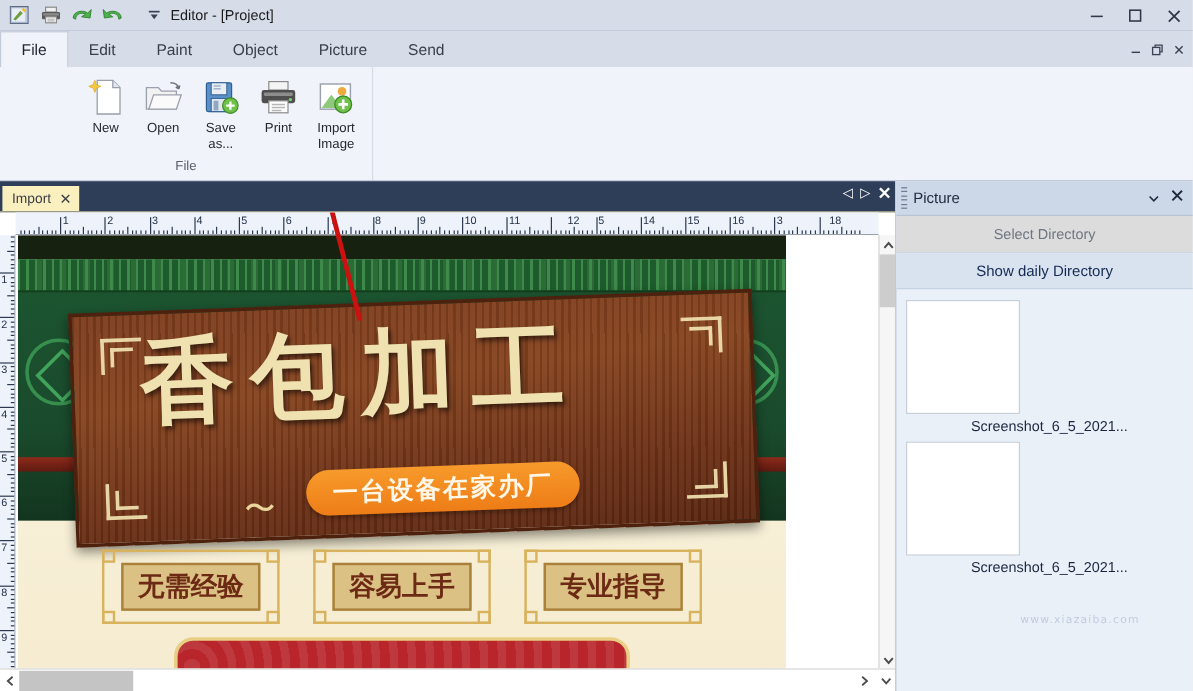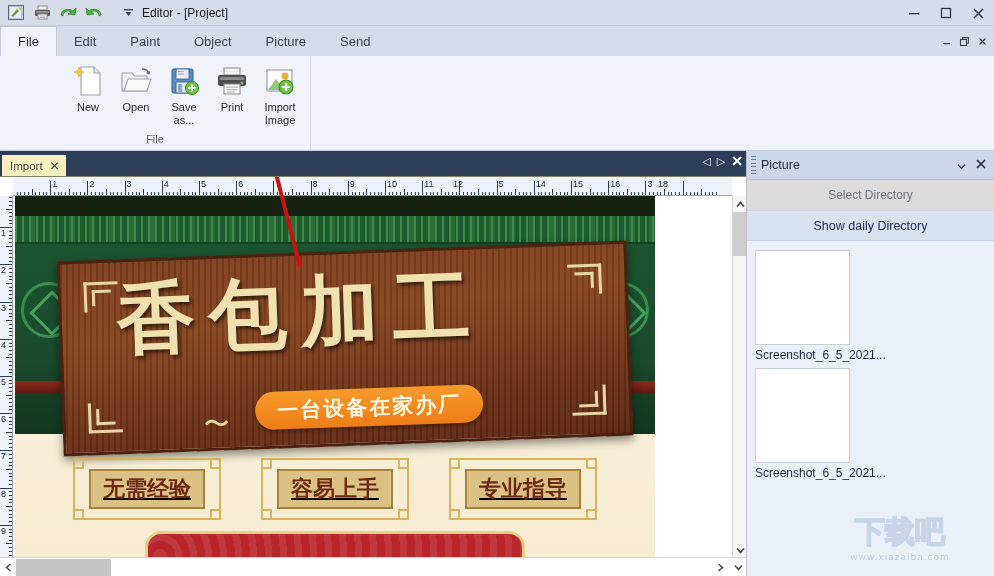--- a/index.html
+++ b/index.html
@@ -191,21 +191,21 @@
     position: absolute; left: 190px; top: 135px;
     background: linear-gradient(180deg,#f79a2b,#ee7d17);
     border-radius: 22px; padding: 5px 22px;
     font-size: 21px; font-weight: bold; color: #fff7e8;
     font-family: "DejaVu Sans", sans-serif;
     letter-spacing: 2px; white-space: nowrap;
     box-shadow: 0 2px 4px rgba(0,0,0,.35);
   }
   .p-swirl { position:absolute; left:138px; top:148px; font-size:26px; color:#e9d69c; }
 
-  .p-feats { position: absolute; left: 0; top: 262px; width: 640px; display: flex; justify-content: center; gap: 40px; text-decoration: underline; }
+  .p-feats { position: absolute; left: 0; top: 262px; width: 640px; display: flex; justify-content: center; gap: 28px; }
   .p-feat {
     position: relative; padding: 9px 14px;
     border: 2px solid #d8b25d;
   }
   .p-feat .inner {
     background: #dcc184; border: 2px solid #a9813a;
     padding: 3px 12px;
     font-family: "DejaVu Serif", serif;
     font-size: 22px; font-weight: bold; color: #6c2a14; white-space: nowrap;
   }
@@ -258,21 +258,21 @@
     height: 31px; background: #dcdcdc; border-bottom:1px solid #cfd6e0;
     display:flex; align-items:center; justify-content:center;
     font-size: 12px; color: #6e7582; cursor:pointer;
   }
   .exp-btn2 {
     height: 30px; background: #d9e3f0; border-bottom:1px solid #c6d2e3;
     display:flex; align-items:center; justify-content:center;
     font-size: 12.5px; color: #142a52; cursor:pointer;
   }
   .exp-list { position:absolute; left:0; top:91px; right:0; bottom:0; overflow:hidden; padding-top:8px; }
-  .exp-item { width: 100%; padding-left: 8px; margin-bottom: 6px; cursor:pointer; }
+  .exp-item { width: 100%; padding-left: 8px; margin-bottom: 6px; cursor:pointer;text-align:center; }
   .exp-thumb { width: 95px; height: 95px; background:#ffffff; border:1px solid #c9cfda; }
   .exp-name { font-size: 12px; color:#1b2740; margin-top: 3px; white-space:nowrap; }
 
   .watermark {
     position:absolute; right: 4px; bottom: 2px; width: 180px; height: 62px;
     opacity: .30; pointer-events:none;
   }
   .wm-text {
     font-family:"DejaVu Sans", sans-serif; font-size: 9px; color:#5d7aa8;
     text-align:center; letter-spacing:1px;
@@ -593,21 +593,21 @@
         <div class="tick" style="left: 412.92px; top: 15px; width: 1px; height: 4px;"></div>
         <div class="tick" style="left: 416.64px; top: 15px; width: 1px; height: 4px;"></div>
         <div class="tick" style="left: 420.36px; top: 15px; width: 1px; height: 4px;"></div>
         <div class="tick" style="left: 424.08px; top: 15px; width: 1px; height: 4px;"></div>
         <div class="tick" style="left: 427.8px; top: 12px; width: 1px; height: 7px;"></div>
         <div class="tick" style="left: 431.52px; top: 15px; width: 1px; height: 4px;"></div>
         <div class="tick" style="left: 435.24px; top: 15px; width: 1px; height: 4px;"></div>
         <div class="tick" style="left: 438.96px; top: 15px; width: 1px; height: 4px;"></div>
         <div class="tick" style="left: 442.68px; top: 15px; width: 1px; height: 4px;"></div>
         <div class="tick" style="left: 446.4px; top: 4px; width: 1px; height: 15px;"></div>
-        <div class="rnum" style="left: 440px; top: 2px;">12</div>
+        <div class="rnum" style="left: 460px; top: 2px;">12</div>
         <div class="tick" style="left: 450.12px; top: 15px; width: 1px; height: 4px;"></div>
         <div class="tick" style="left: 453.84px; top: 15px; width: 1px; height: 4px;"></div>
         <div class="tick" style="left: 457.56px; top: 15px; width: 1px; height: 4px;"></div>
         <div class="tick" style="left: 461.28px; top: 15px; width: 1px; height: 4px;"></div>
         <div class="tick" style="left: 465px; top: 12px; width: 1px; height: 7px;"></div>
         <div class="tick" style="left: 468.72px; top: 15px; width: 1px; height: 4px;"></div>
         <div class="tick" style="left: 472.44px; top: 15px; width: 1px; height: 4px;"></div>
         <div class="tick" style="left: 476.16px; top: 15px; width: 1px; height: 4px;"></div>
         <div class="tick" style="left: 479.88px; top: 15px; width: 1px; height: 4px;"></div>
         <div class="tick" style="left: 483.6px; top: 4px; width: 1px; height: 15px;"></div>
@@ -659,21 +659,21 @@
         <div class="tick" style="left: 636.12px; top: 15px; width: 1px; height: 4px;"></div>
         <div class="tick" style="left: 639.84px; top: 15px; width: 1px; height: 4px;"></div>
         <div class="tick" style="left: 643.56px; top: 15px; width: 1px; height: 4px;"></div>
         <div class="tick" style="left: 647.28px; top: 15px; width: 1px; height: 4px;"></div>
         <div class="tick" style="left: 651px; top: 12px; width: 1px; height: 7px;"></div>
         <div class="tick" style="left: 654.72px; top: 15px; width: 1px; height: 4px;"></div>
         <div class="tick" style="left: 658.44px; top: 15px; width: 1px; height: 4px;"></div>
         <div class="tick" style="left: 662.16px; top: 15px; width: 1px; height: 4px;"></div>
         <div class="tick" style="left: 665.88px; top: 15px; width: 1px; height: 4px;"></div>
         <div class="tick" style="left: 669.6px; top: 4px; width: 1px; height: 15px;"></div>
-        <div class="rnum" style="left: 645px; top: 2px;">18</div>
+        <div class="rnum" style="left: 678px; top: 2px;">18</div>
         <div class="tick" style="left: 673.32px; top: 15px; width: 1px; height: 4px;"></div>
         <div class="tick" style="left: 677.04px; top: 15px; width: 1px; height: 4px;"></div>
         <div class="tick" style="left: 680.76px; top: 15px; width: 1px; height: 4px;"></div>
         <div class="tick" style="left: 684.48px; top: 15px; width: 1px; height: 4px;"></div>
         <div class="tick" style="left: 688.2px; top: 12px; width: 1px; height: 7px;"></div>
         <div class="tick" style="left: 691.92px; top: 15px; width: 1px; height: 4px;"></div>
         <div class="tick" style="left: 695.64px; top: 15px; width: 1px; height: 4px;"></div>
         <div class="tick" style="left: 699.36px; top: 15px; width: 1px; height: 4px;"></div>
         <div class="tick" style="left: 703.08px; top: 15px; width: 1px; height: 4px;"></div>
         <div class="tick" style="left: 3.72px; top: 15px; width: 1px; height: 4px;"></div>
@@ -924,18 +924,17 @@
         <div class="exp-thumb"></div>
         <div class="exp-name">Screenshot_6_5_2021...</div>
       </div>
       <div class="exp-item">
         <div class="exp-thumb"></div>
         <div class="exp-name">Screenshot_6_5_2021...</div>
       </div>
     </div>
 
     <div class="watermark">
-      <div style="font-family:'DejaVu Sans',sans-serif;font-size:30px;font-weight:bold;color:transparent;-webkit-text-stroke:1.5px #7b97c4;text-align:center;line-height:40px;">下载吧</div>
       <div class="wm-text">www.xiazaiba.com</div>
     </div>
   </div>
 
 </div>
 
 </body></html>

